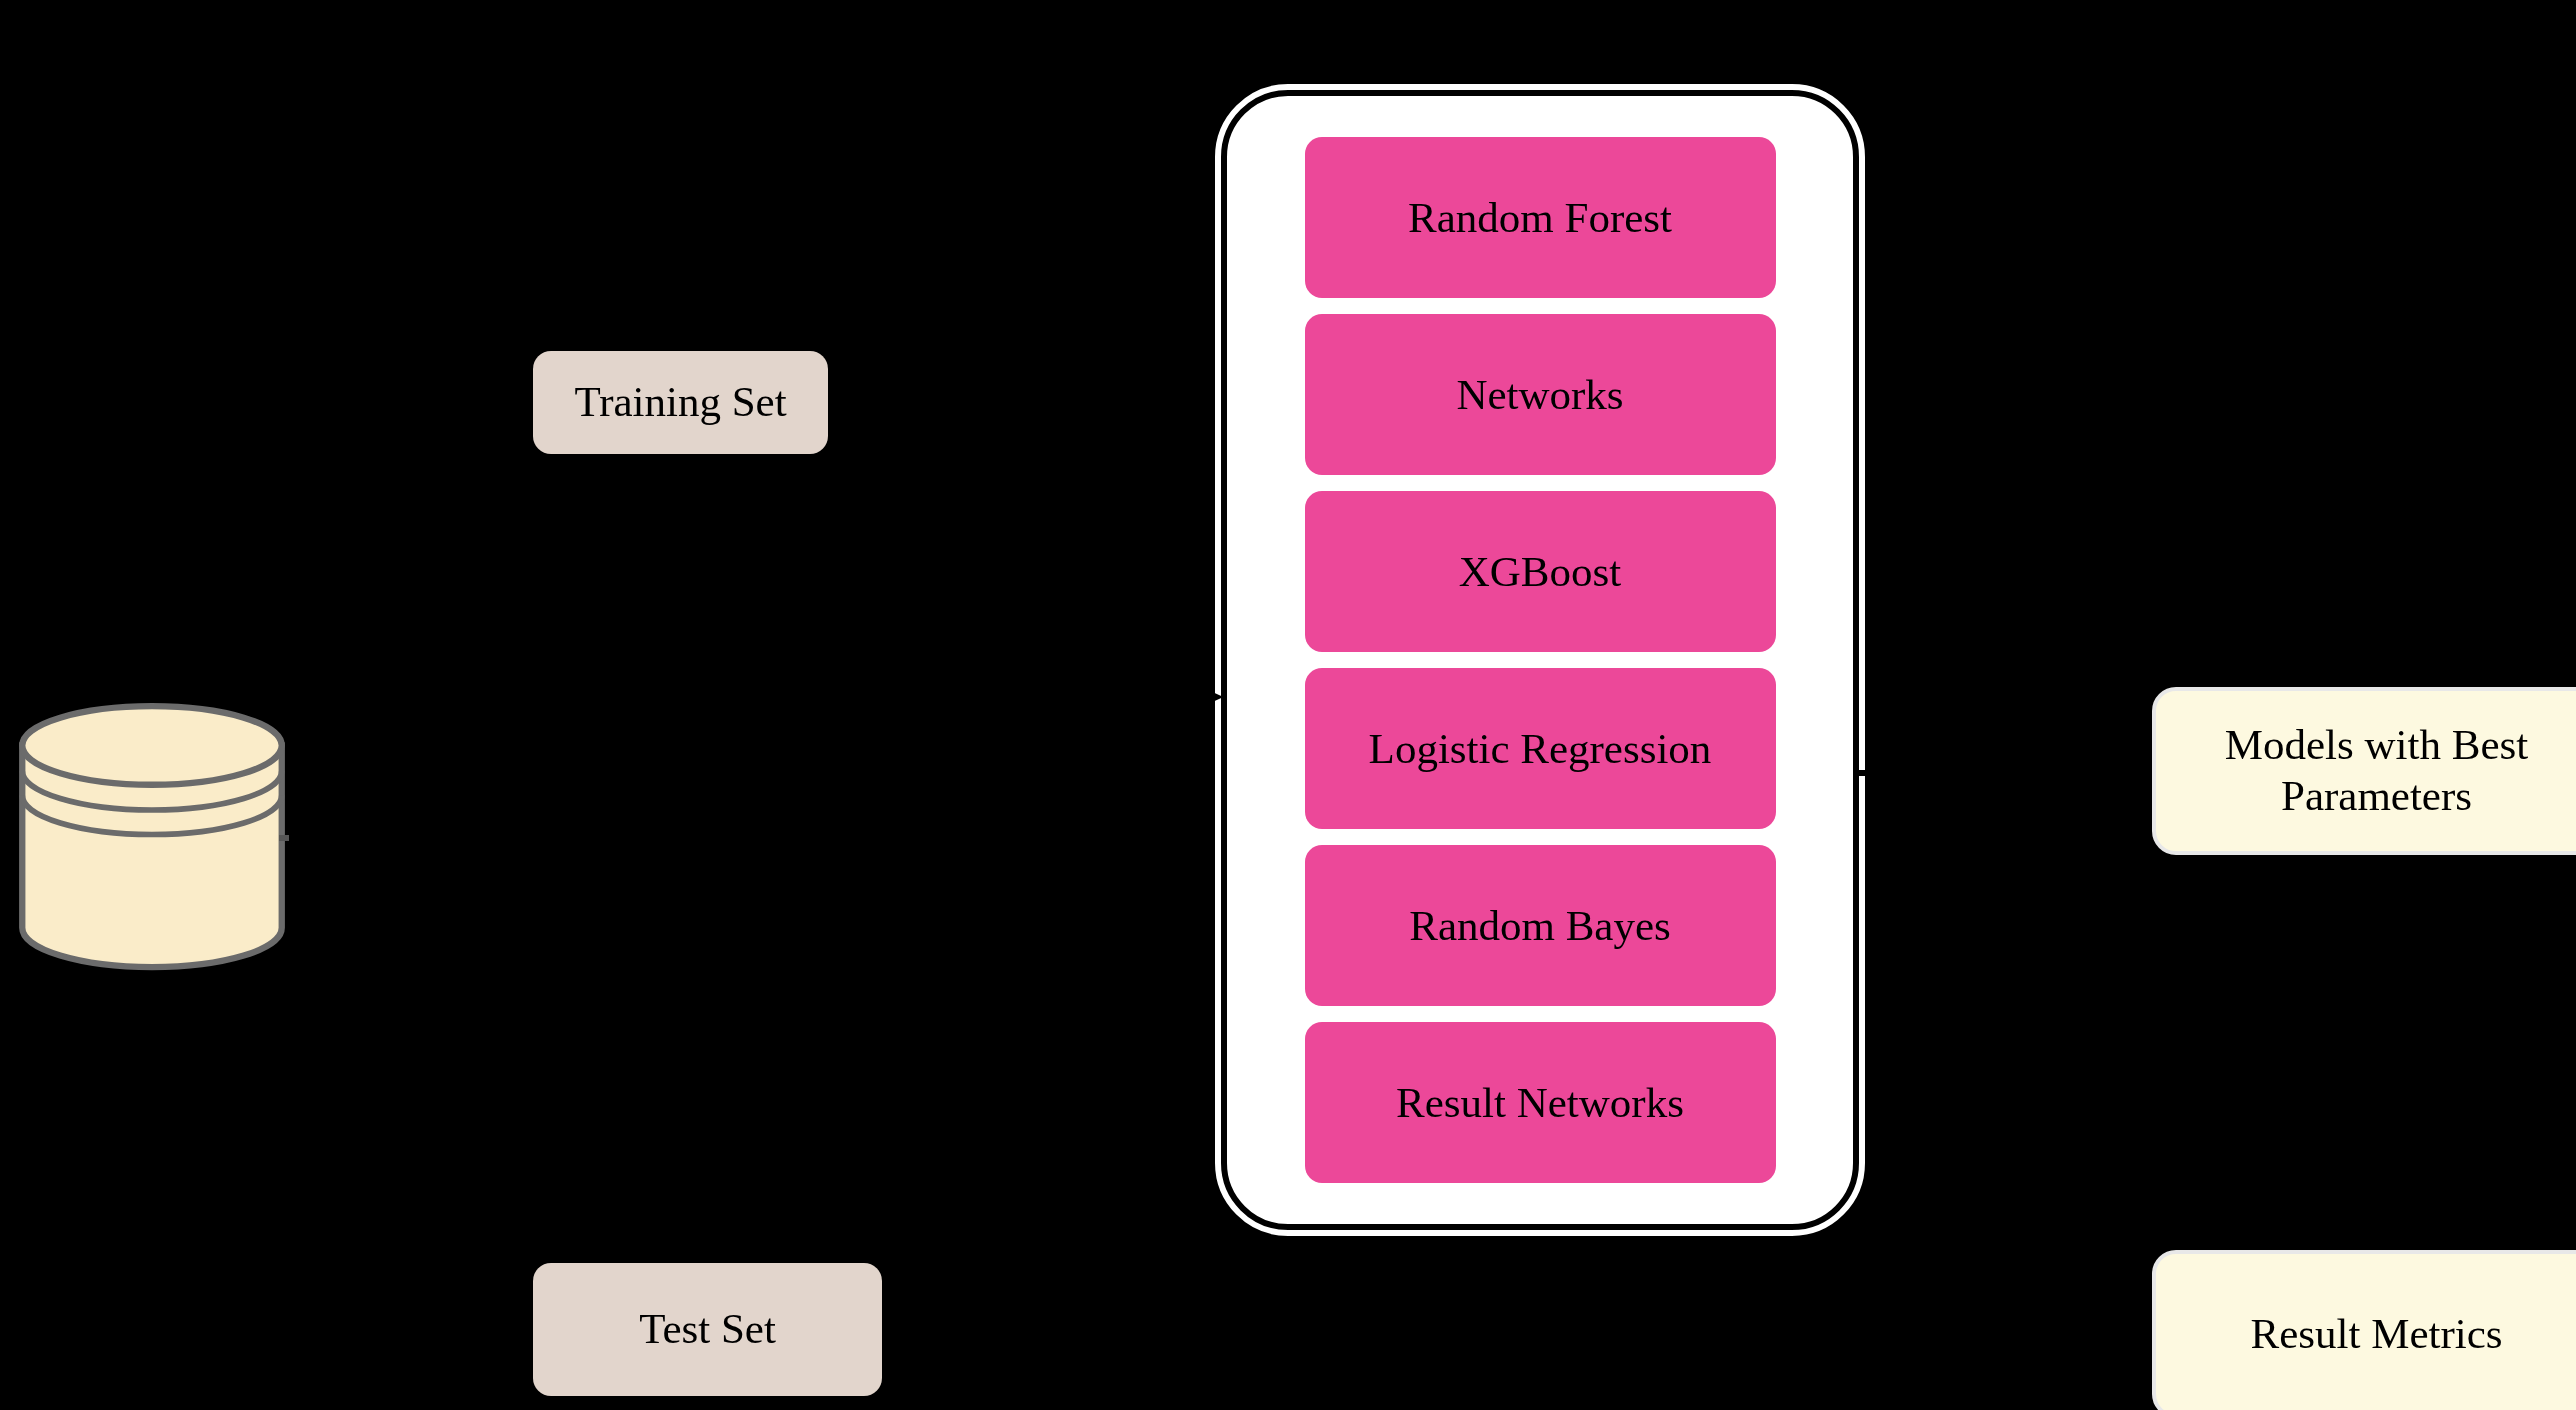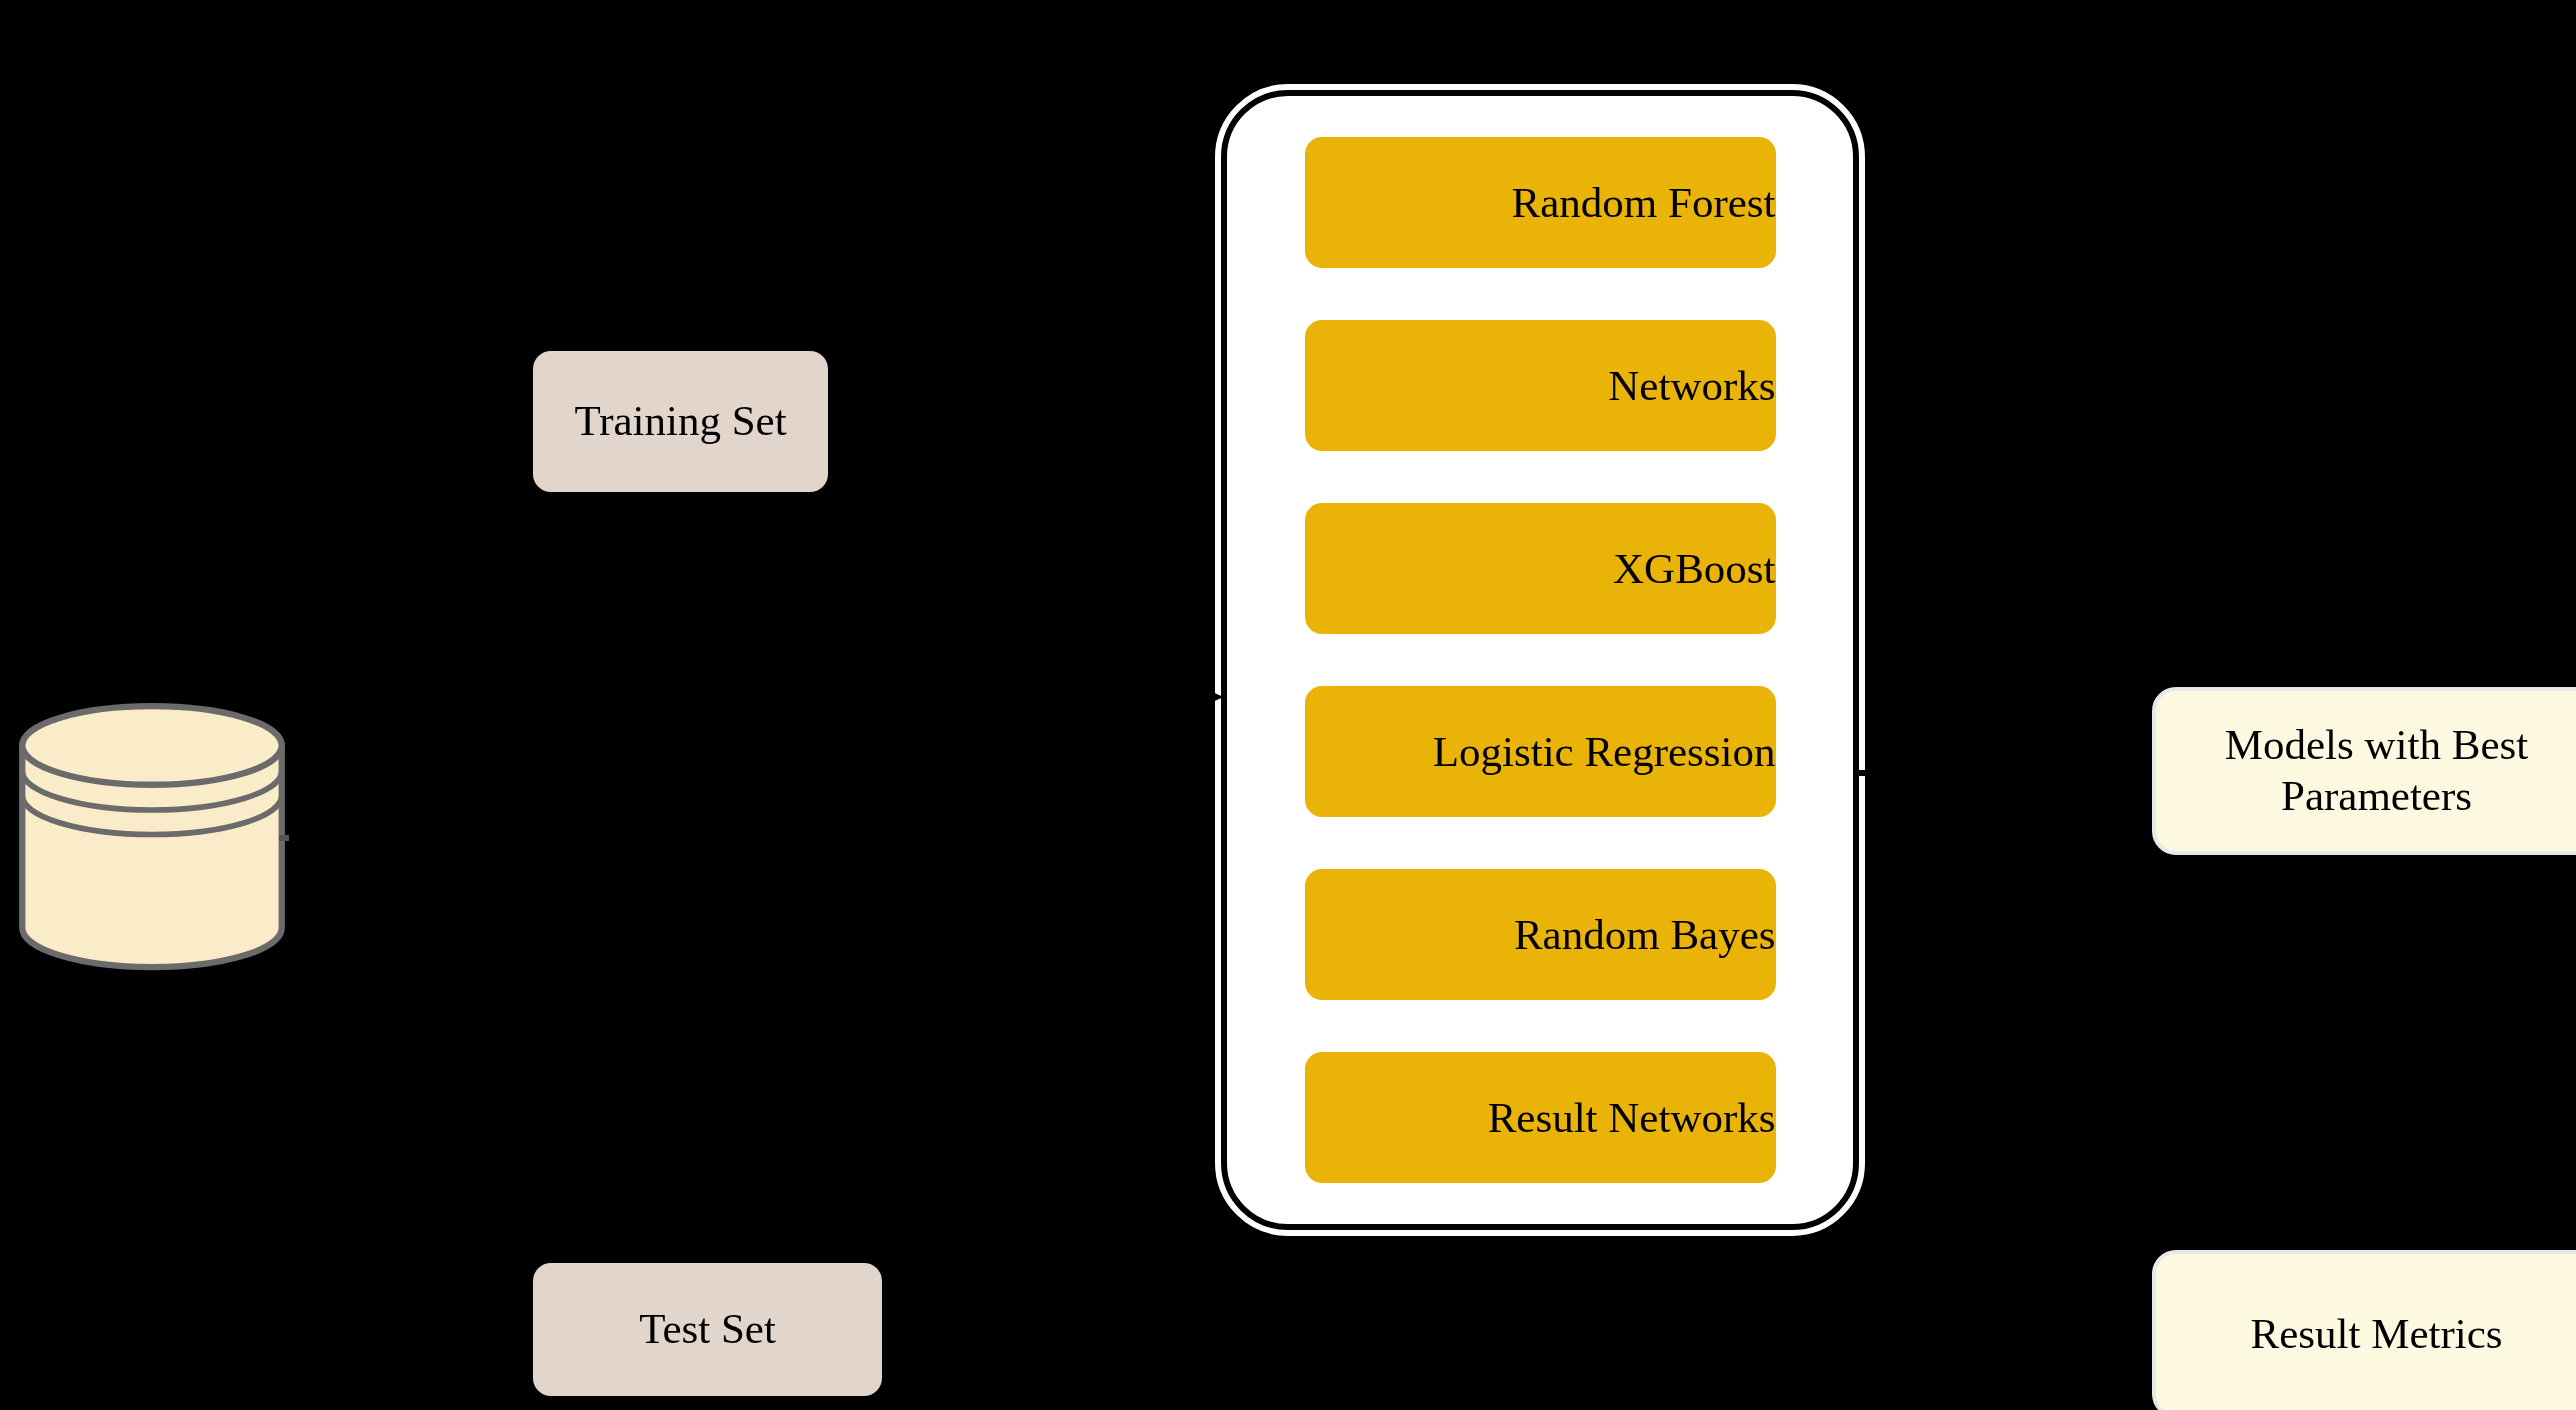--- a/index.html
+++ b/index.html
@@ -44,21 +44,21 @@
   
   .split-box {
     background: #e2d5cc;
     border-radius: 18px;
     font-size: 43px;
   }
   #training-set {
     left: 533px;
     top: 351px;
     width: 295px;
-    height: 141px;
+    height: 103px;
     text-align: center;
   }
   #test-set {
     left: 533px;
     top: 1263px;
     width: 349px;
     height: 133px;
   }
 
   
@@ -77,26 +77,26 @@
     padding: 41px 27px;
     display: flex;
     flex-direction: column;
     justify-content: space-between;
     align-items: center;
   }
 
   .model-item {
     box-sizing: border-box;
     width: 471px;
-    height: 131px;
-    background: #eab308;
+    height: 161px;
+    background: #ec4899;
     border-radius: 17px;
     display: flex;
     align-items: center;
-    justify-content: flex-end;
+    justify-content: center;
     text-align: center;
     font-size: 43px;
     color: #000000;
   }
 
   
   .output-box {
     background: #fdf9e0;
     border: 4.2px solid #e8e8e8;
     border-radius: 24px;

